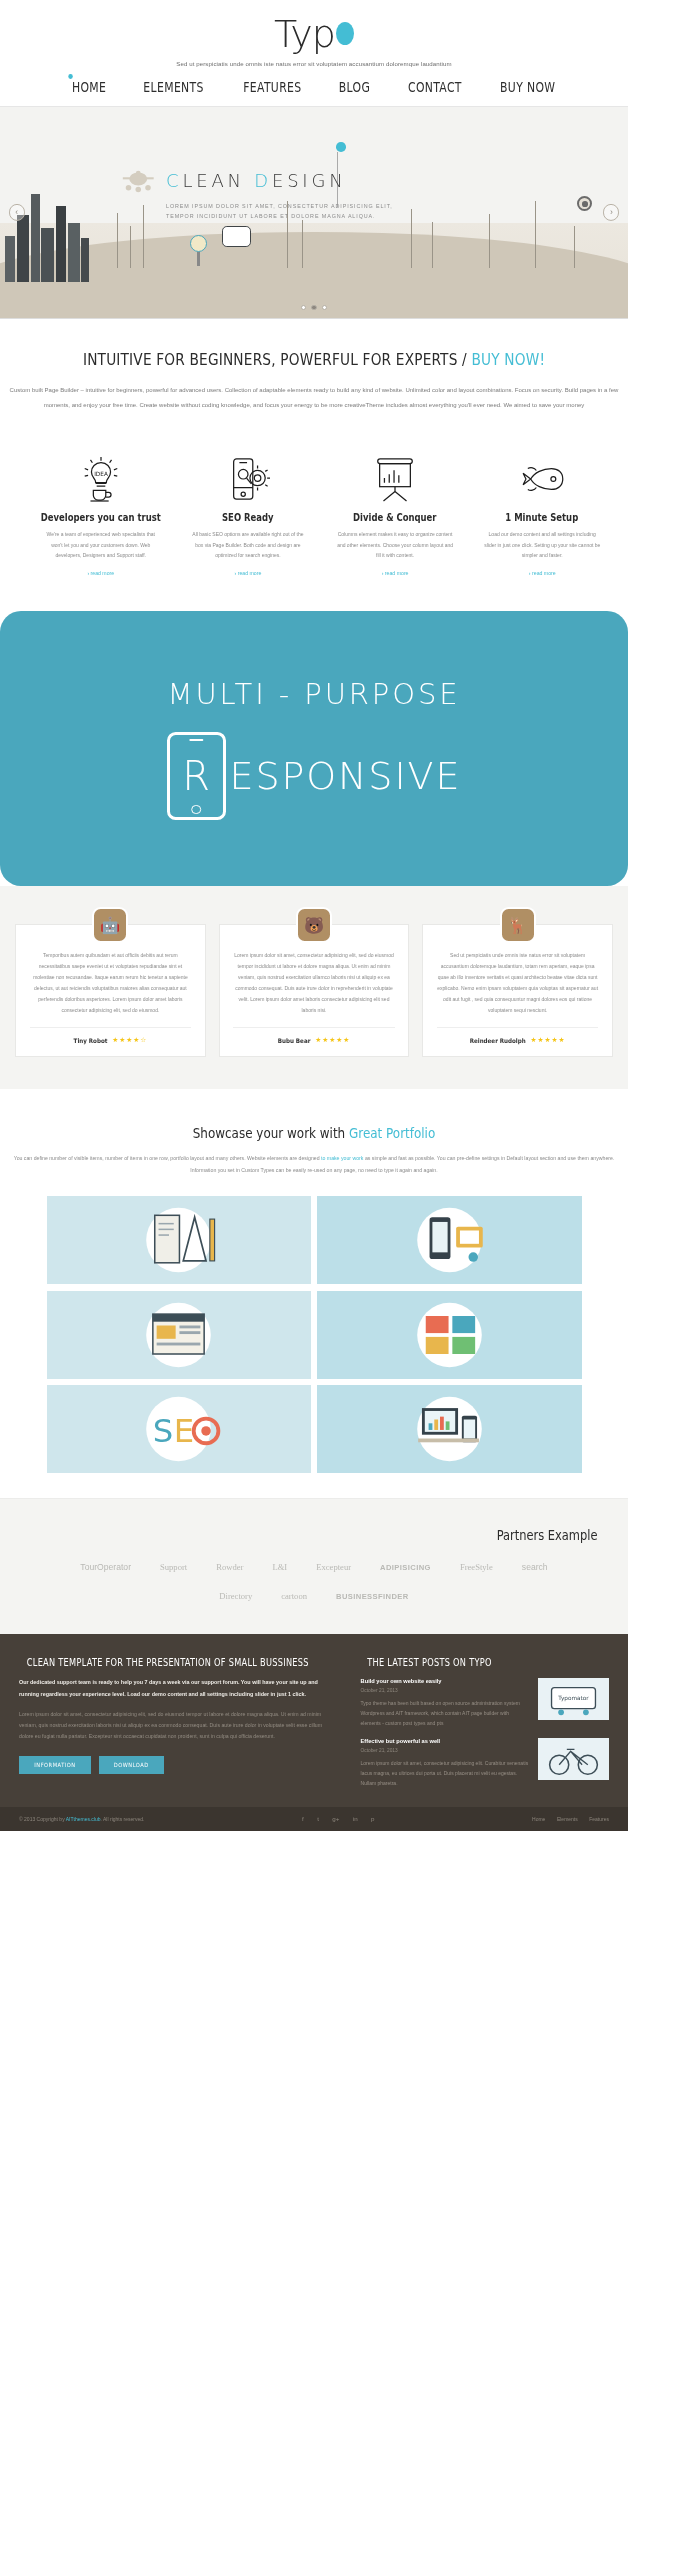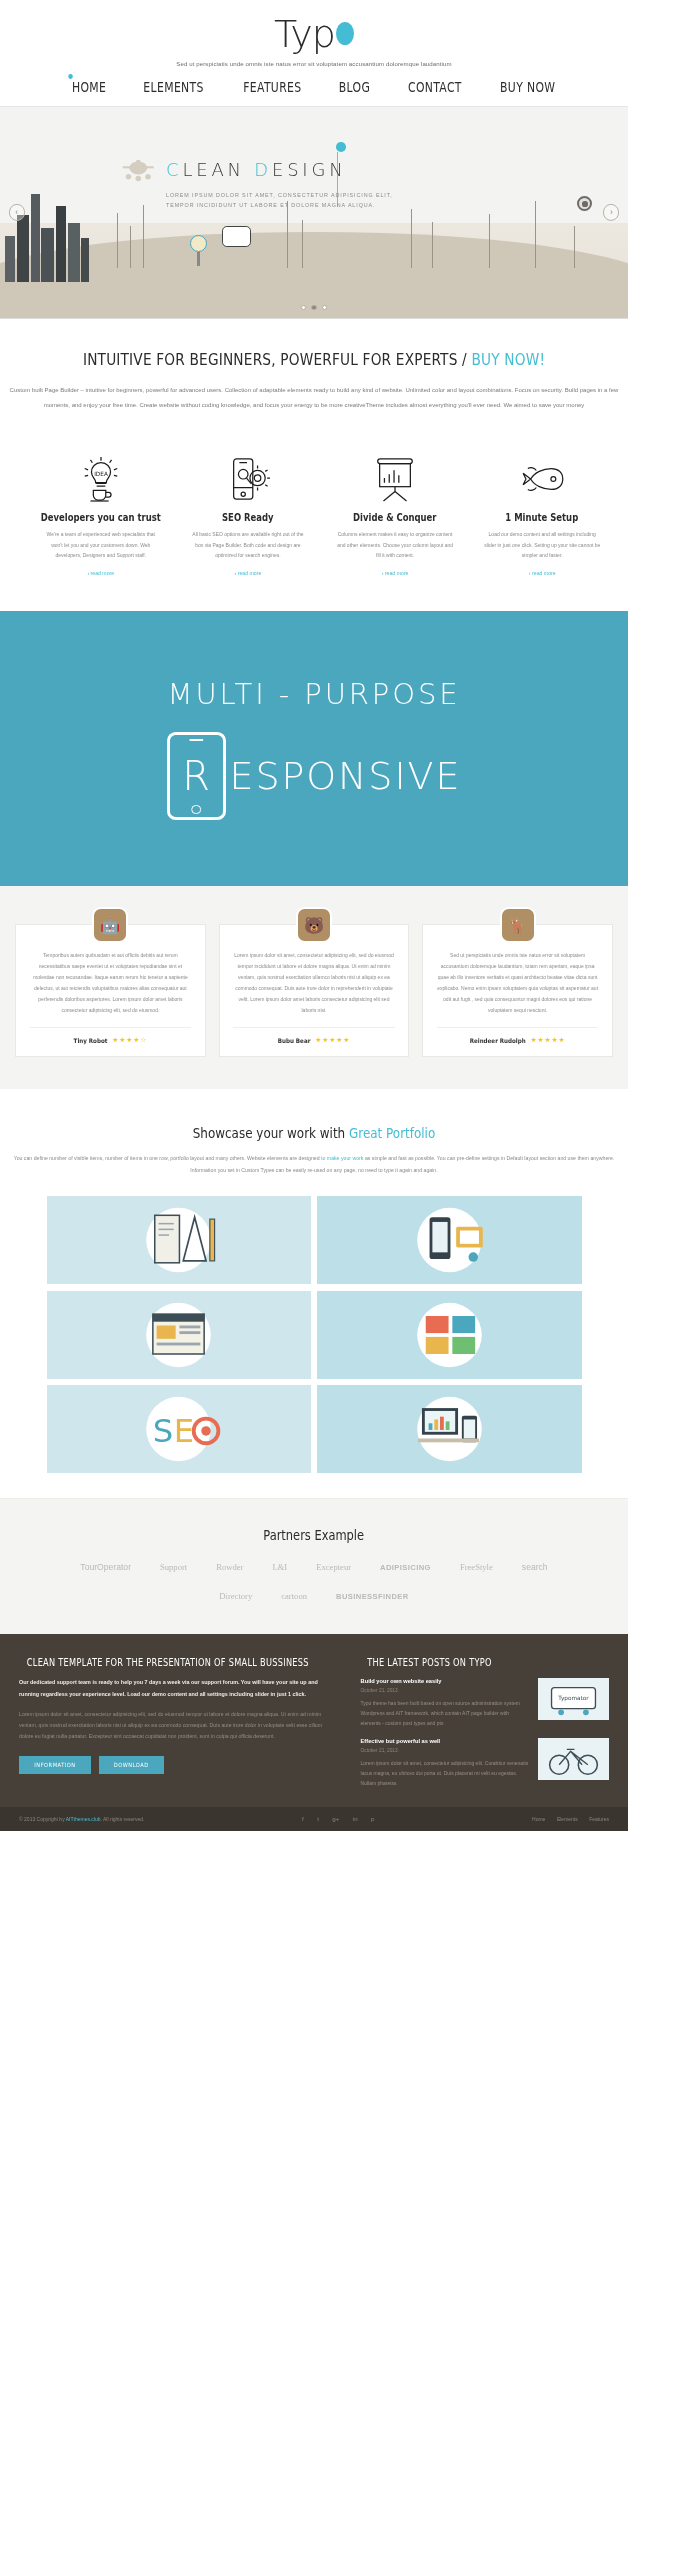--- a/index.html
+++ b/index.html
@@ -77,21 +77,21 @@
   }
   .hero-sky { position: absolute; inset: 0; }
   .hero-ground {
     position: absolute; left: -38px; right: -38px; bottom: -57px;
     height: 143px;
     background: #cfc7b8;
     border-radius: 50% 50% 0 0 / 57px 57px 0 0;
   }
   .hero-copy {
     position: absolute;
-    left: 122px; top: 50px;
+    left: 122px; top: 61px;
     z-index: 6;
   }
   .hero-title-row { display: flex; align-items: center; gap: 11.5px; }
   .hero-robot-icon { width: 32.5px; height: 25px; opacity: .85; }
   .hero-title {
     font-family: "DejaVu Sans", sans-serif;
     font-size: 18px;
     font-weight: 300;
     letter-spacing: 3.8px;
     color: #3b3b3b;
@@ -168,20 +168,21 @@
     font-size: 5.2px; color: #44bdd4; text-decoration: none; cursor: pointer;
   }
 
   
   .banner {
     background: #4aa7bd;
     height: 275px;
     display: flex; flex-direction: column;
     align-items: center; justify-content: center;
     color: #fff;
+    border-radius: 21px;
   }
   .banner-top {
     font-family: "DejaVu Sans", sans-serif;
     font-size: 29px; font-weight: 300; letter-spacing: 2.9px;
   }
   .banner-bottom {
     display: flex; align-items: center; justify-content: center;
     margin-top: 21px; gap: 3.8px;
   }
   .phone-r {
@@ -239,21 +240,21 @@
   .portfolio > p {
     max-width: 669px; margin: 11.5px auto 0; font-size: 5.2px; line-height: 2.3; color: #8a8a8a;
   }
   .portfolio > p a { color: #44bdd4; text-decoration: none; }
   .grid { margin: 19px auto 0; width: 535px; display: grid; grid-template-columns: 1fr 1fr; gap: 6.7px; }
   .pitem { height: 88px; background: #cfe6ec; position: relative; overflow: hidden; cursor: pointer; }
   .pitem.blue { background: #bcdfe8; }
   .pitem-inner { position: absolute; inset: 0; display: flex; align-items: center; justify-content: center; }
 
   
-  .partners { background: #f4f4f2; padding: 29px 15.3px 32.5px; text-align: center; border-top: 1px solid #ececea; }
+  .partners { background: #f4f4f2; padding: 29px 15.3px 32.5px; text-align: right; border-top: 1px solid #ececea; }
   .partners h2 {
     font-family: "DejaVu Sans Condensed", "Liberation Sans Narrow", "Liberation Sans", sans-serif;
     font-size: 13.4px; font-weight: 400; color: #2b2b2b; transform: scaleX(.95);
   }
   .plogos { margin-top: 19px; display: flex; flex-wrap: wrap; justify-content: center; align-items: center; gap: 9.6px 29px; }
   .plogo { color: #b9b9b5; font-size: 8.6px; white-space: nowrap; }
   .plogo.serif { font-family: "Liberation Serif", serif; }
   .plogo.script { font-family: "Liberation Serif", serif; }
   .plogo.bold { font-weight: 700; letter-spacing: 0.4px; font-size: 7.6px; }
 

